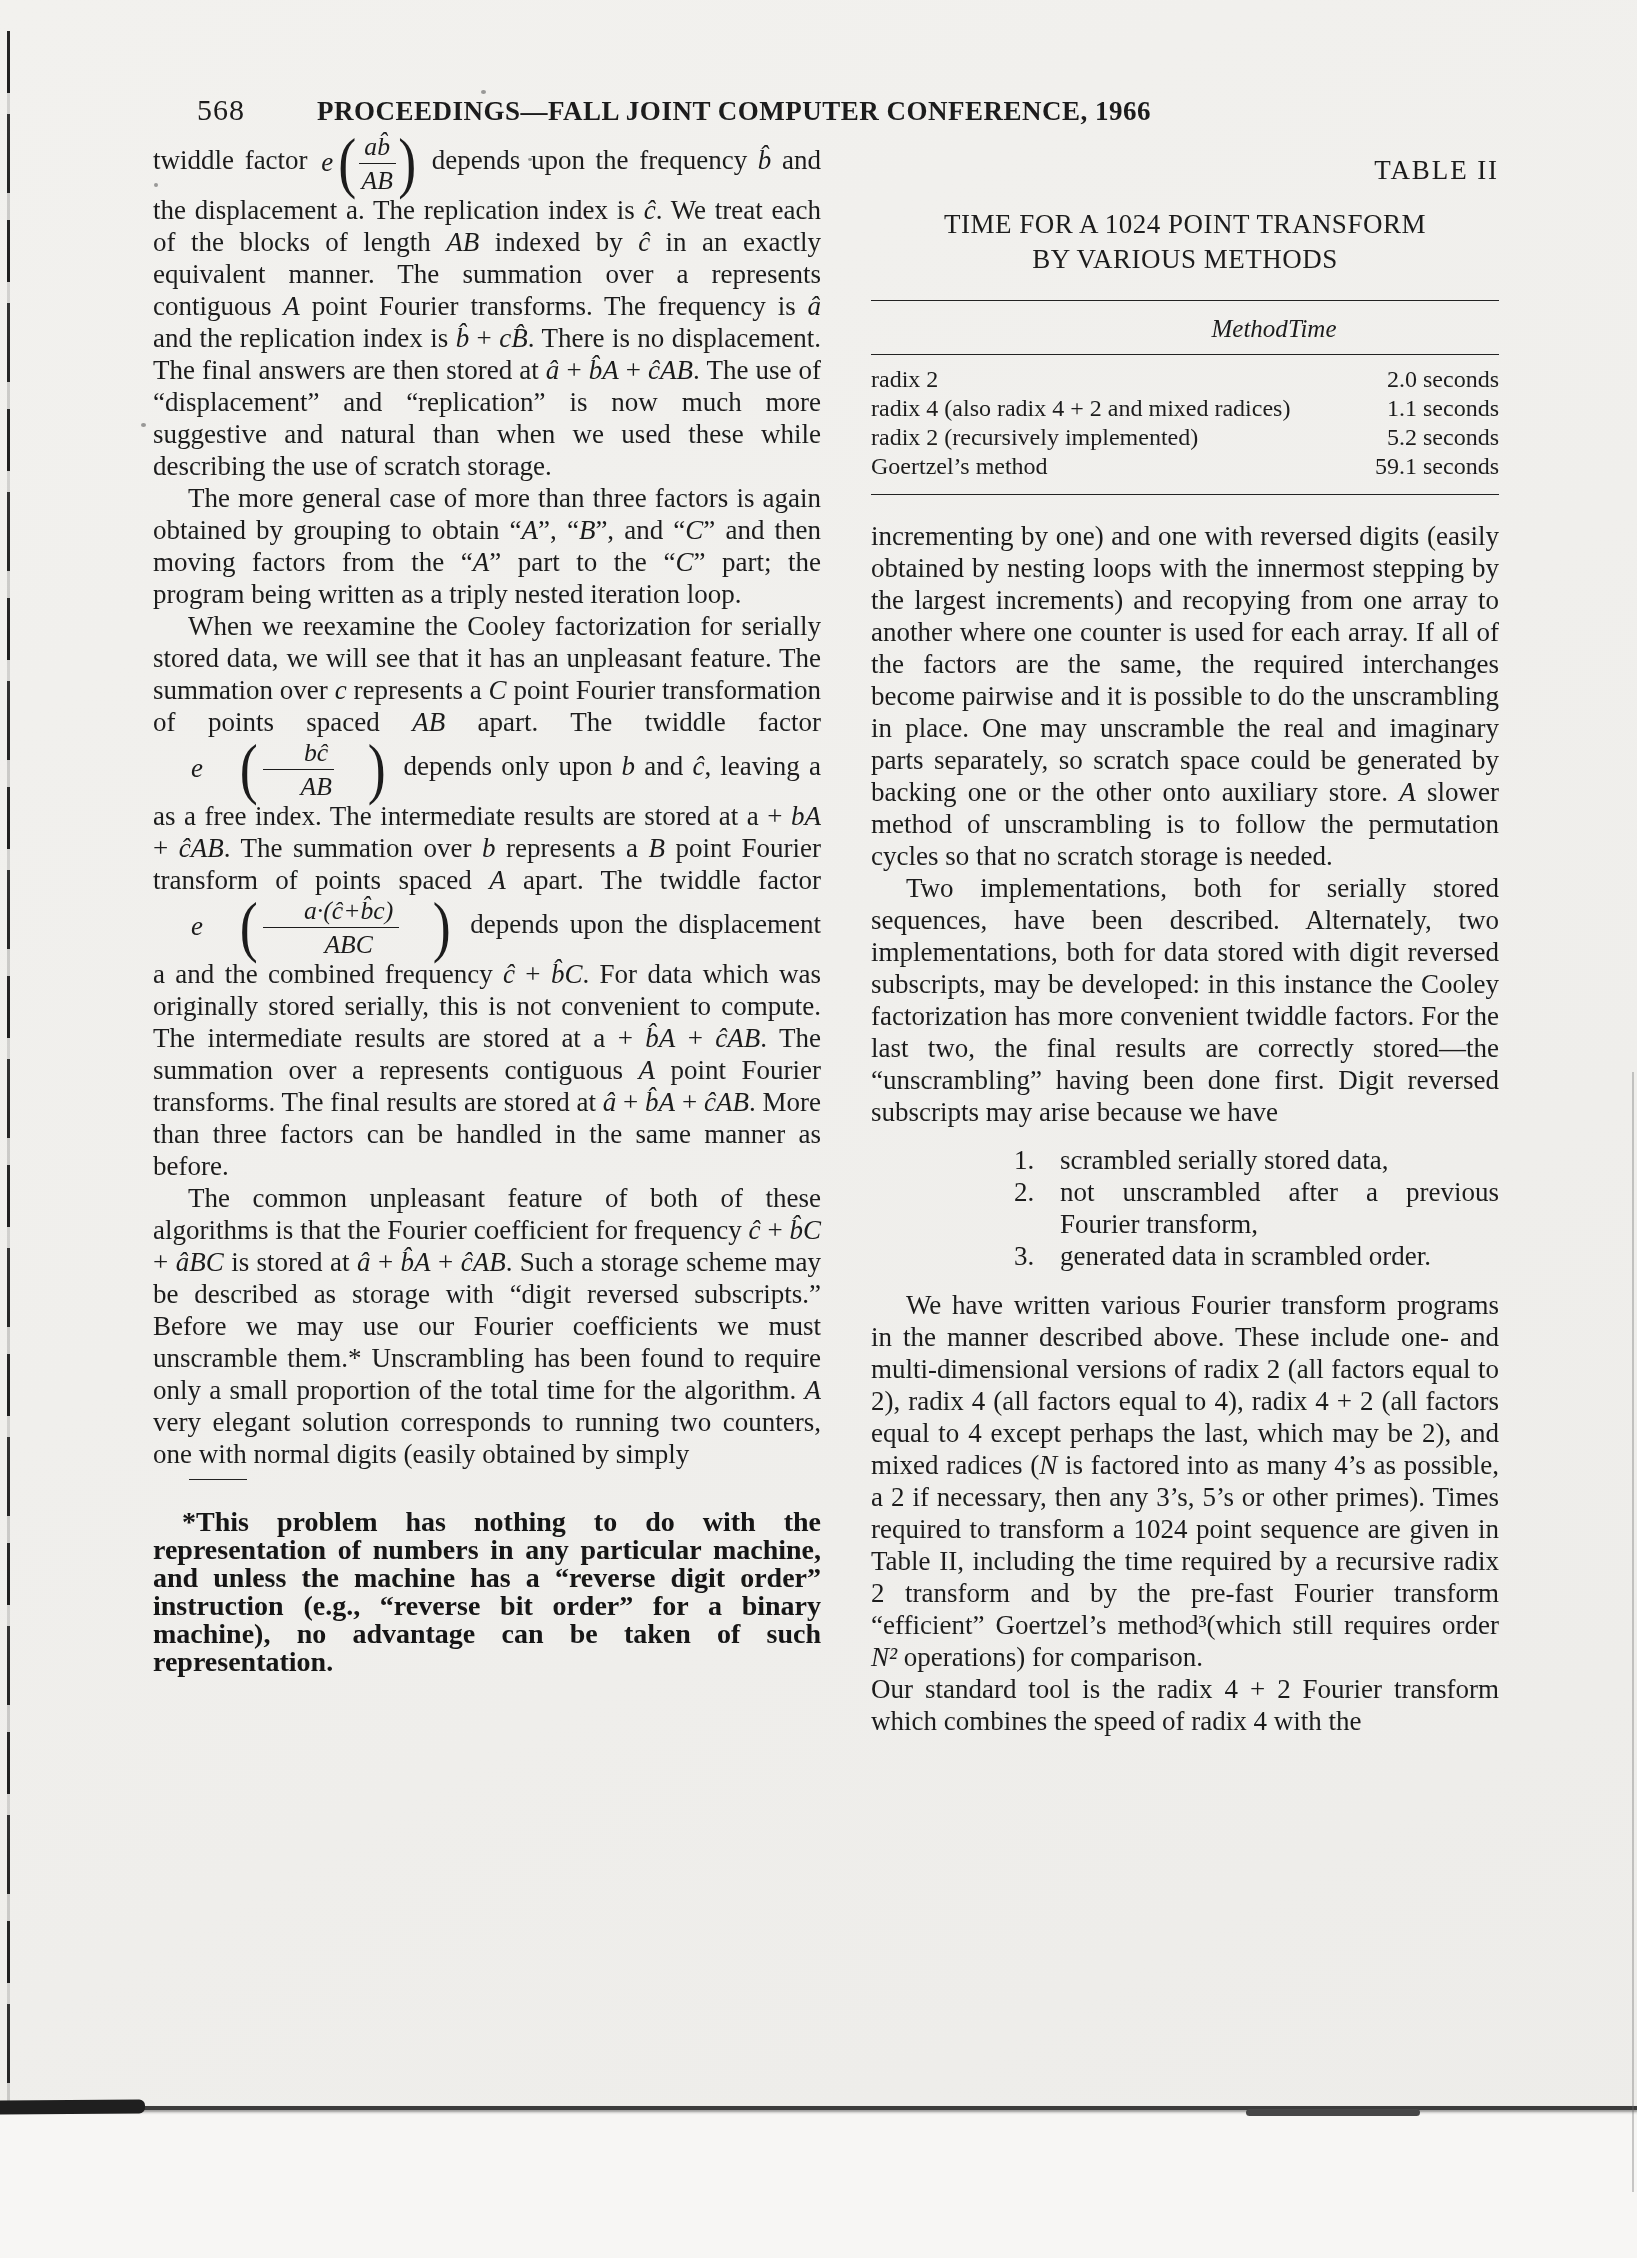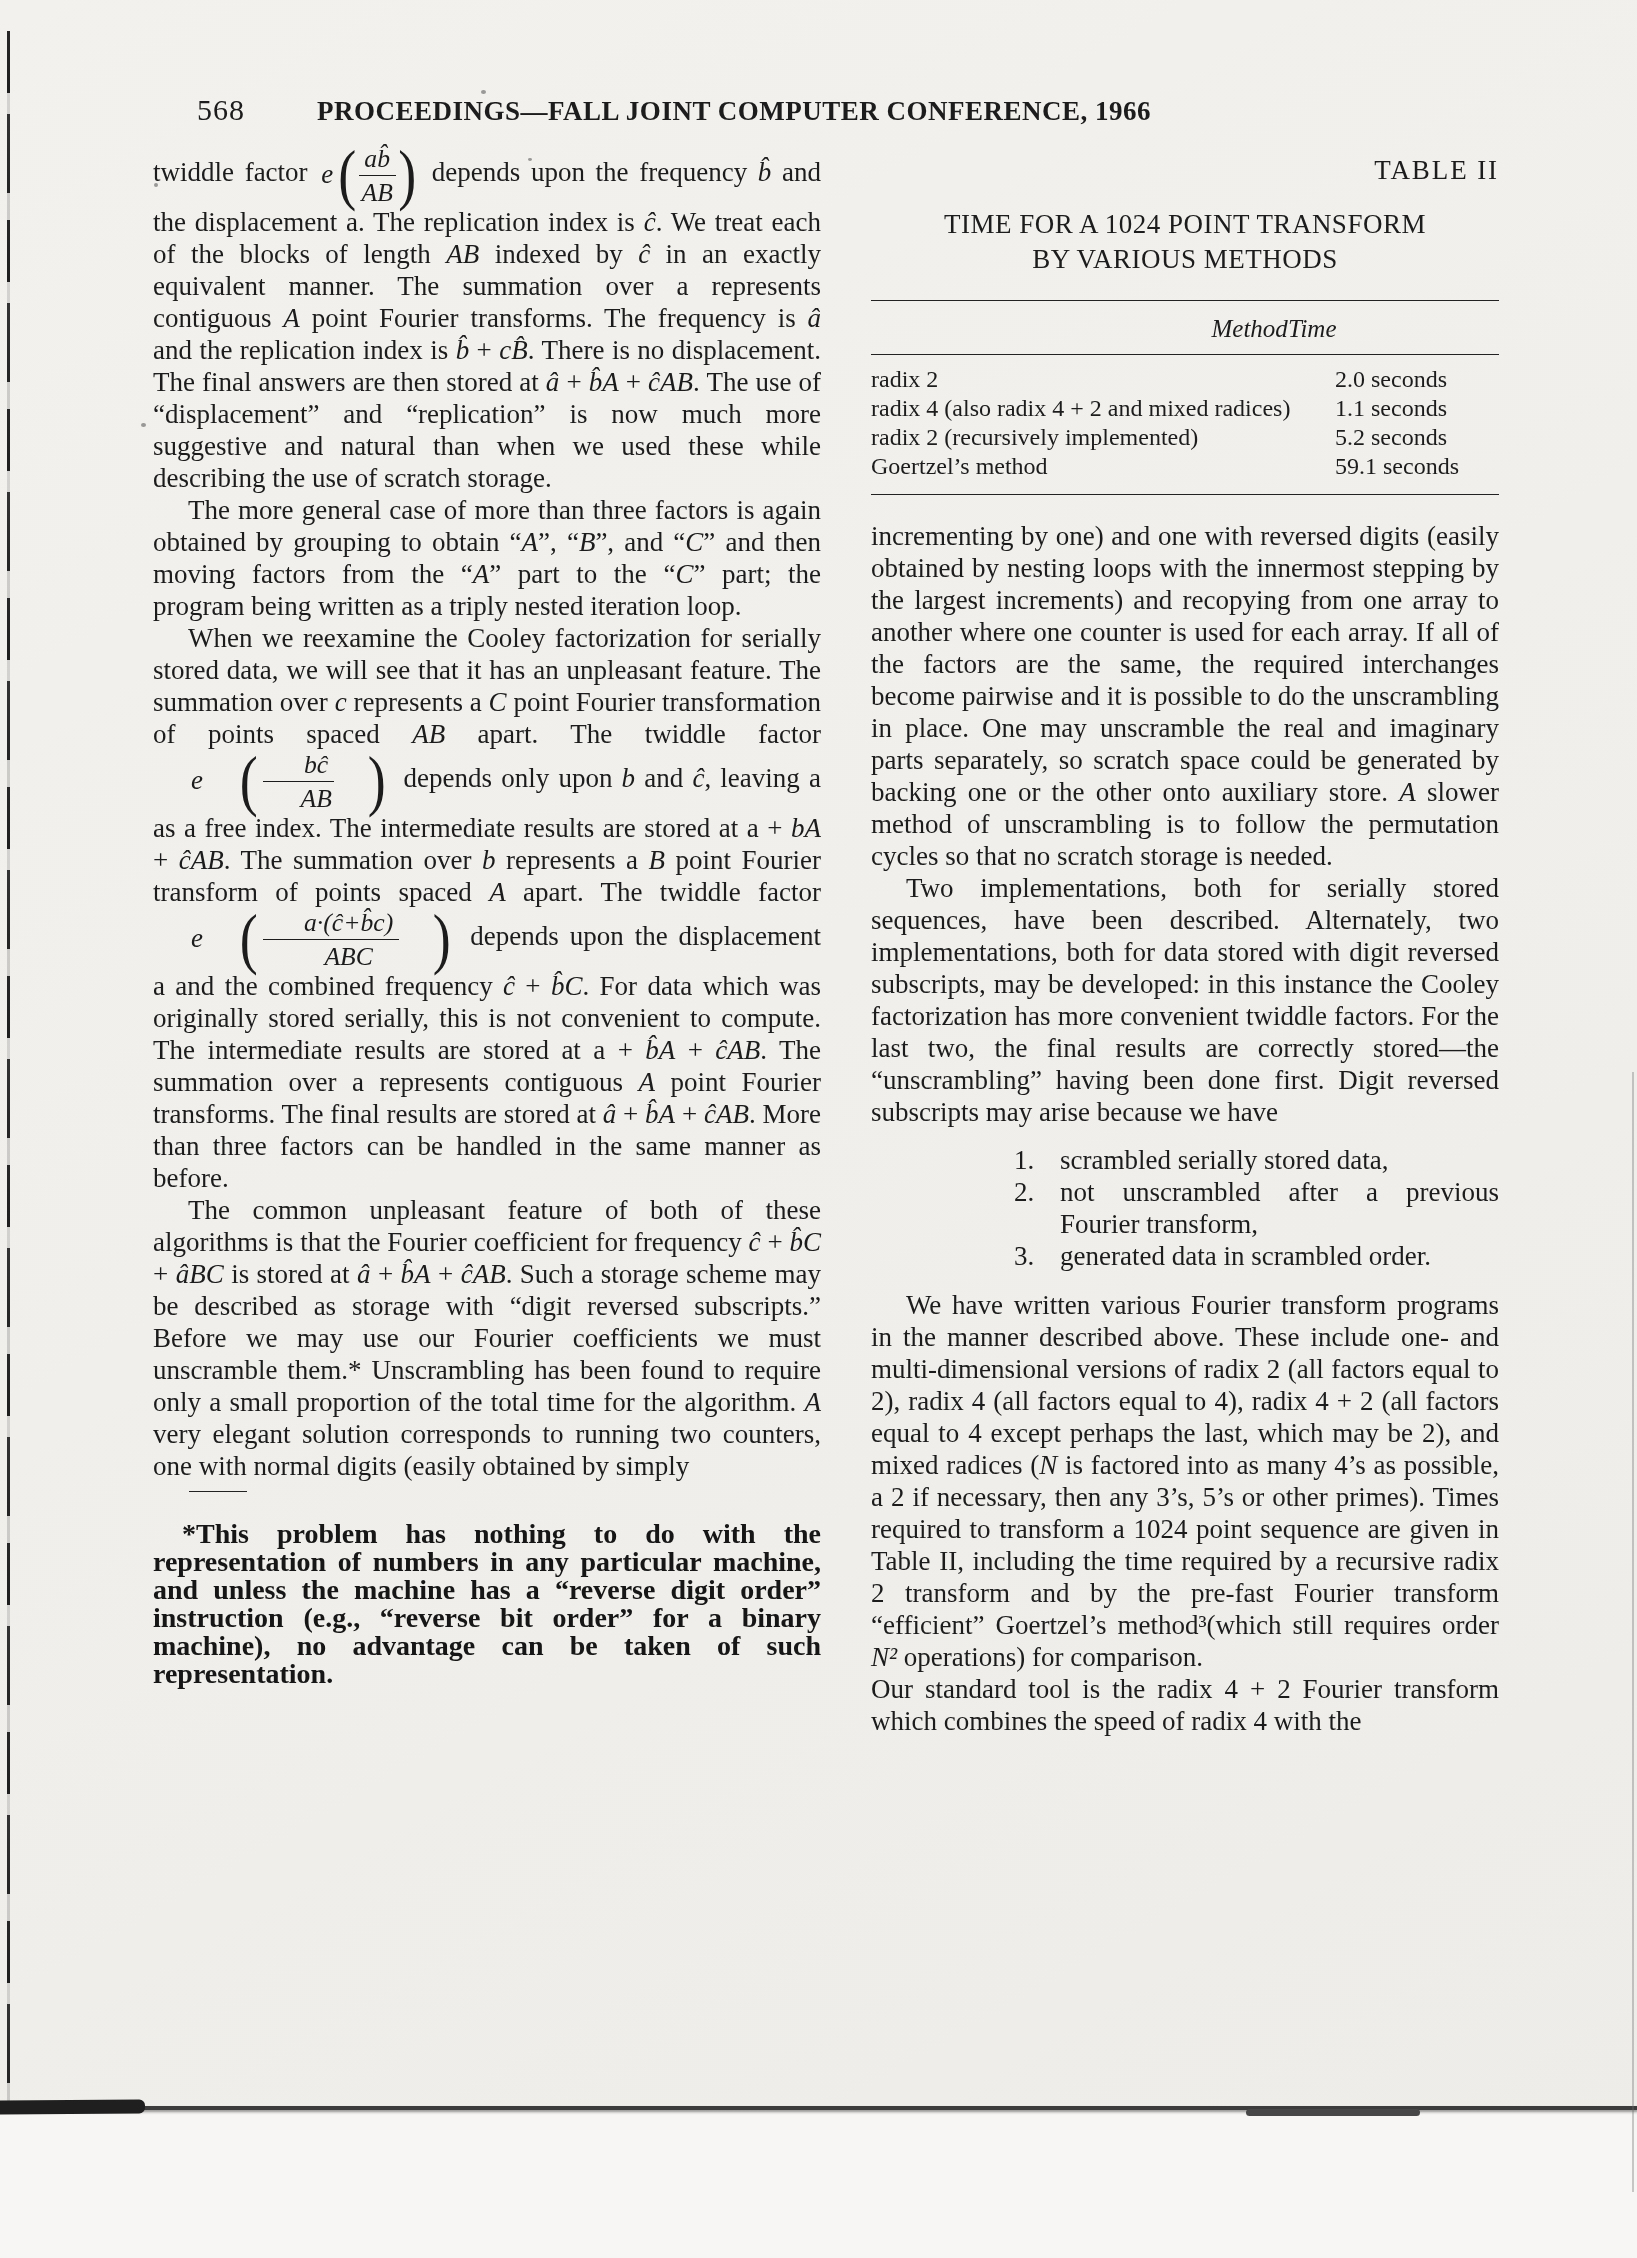--- a/index.html
+++ b/index.html
@@ -7,21 +7,21 @@
     width:1638px;height:2258px;position:relative;overflow:hidden;
     background:linear-gradient(150deg,#f2f1ee 0%,#f0efec 45%,#edecE9 100%);
     font-family:"Liberation Serif","DejaVu Serif",serif;
     color:#1c1c1c;
     -webkit-font-smoothing:antialiased;
   }
   .page-number{position:absolute;left:197px;top:93px;font-size:30px;letter-spacing:1px;}
   .running-head{position:absolute;left:145px;top:96px;width:1178px;text-align:center;
     font-size:27px;font-weight:bold;letter-spacing:0.5px;}
   .col{position:absolute;text-align:justify;font-size:27px;line-height:32px;}
-  .col-left{left:153px;top:144px;width:668px;}
+  .col-left{left:153px;top:132px;width:668px;}
   .col-right{left:871px;top:154px;width:628px;}
   .body-p{margin:0;}
   .body-p.ind{text-indent:35px;}
   i{font-style:italic;}
   
   .efrac{display:inline-flex;align-items:center;vertical-align:middle;margin:0 2.9px;line-height:1;}
   .efrac .fe{font-style:italic;margin-right:2.9px;}
   .par{font-size:250%;line-height:0.85;font-weight:400;transform:scaleX(0.8);}
   .fst{display:inline-block;text-align:center;font-style:italic;font-size:0.95em;margin:0 0;}
   .fn{display:block;border-bottom:1.9px solid #1c1c1c;padding:1.9px 5.8px 3.9px;}
@@ -29,21 +29,21 @@
   
   .tablewrap{margin-bottom:25px;}
   .tcap{text-align:right;font-size:27px;letter-spacing:1.9px;margin:0 0 21px 0;}
   .tsub{text-align:center;font-size:27px;line-height:35px;letter-spacing:0.5px;margin:0 0 23px 0;}
   .trule{border:none;border-top:1.9px solid #222;margin:0;}
   .thead{display:flex;justify-content:center;font-style:italic;font-size:25px;
     padding:11.6px 39px 9.7px 217px;text-align:left;}
   .trows{padding:9.7px 0 13.5px 0;}
   .trow{display:flex;justify-content:space-between;font-size:24px;line-height:29px;text-align:left;}
   .trow .tm{flex:1;padding-right:9.7px;white-space:nowrap;}
-  .trow .tt{width:164px;white-space:nowrap;}
+  .trow .tt{width:164px;text-align:right;white-space:nowrap;}
   
   .numlist{margin:15.4px 0 17.4px 0;}
   .li{display:flex;padding-left:143px;}
   .li .n{width:46px;flex:none;}
   .li .t{flex:1;text-align:justify;}
   
   .fnrule{border:none;border-top:1.9px solid #222;width:58px;margin:8.7px 0 12.6px 36px;}
   .footnote{font-size:28px;line-height:28px;font-weight:bold;text-align:justify;text-indent:29px;color:#161616;}
   
   .edge-left{position:absolute;left:6.8px;top:31px;width:2.9px;height:2074px;z-index:5;

